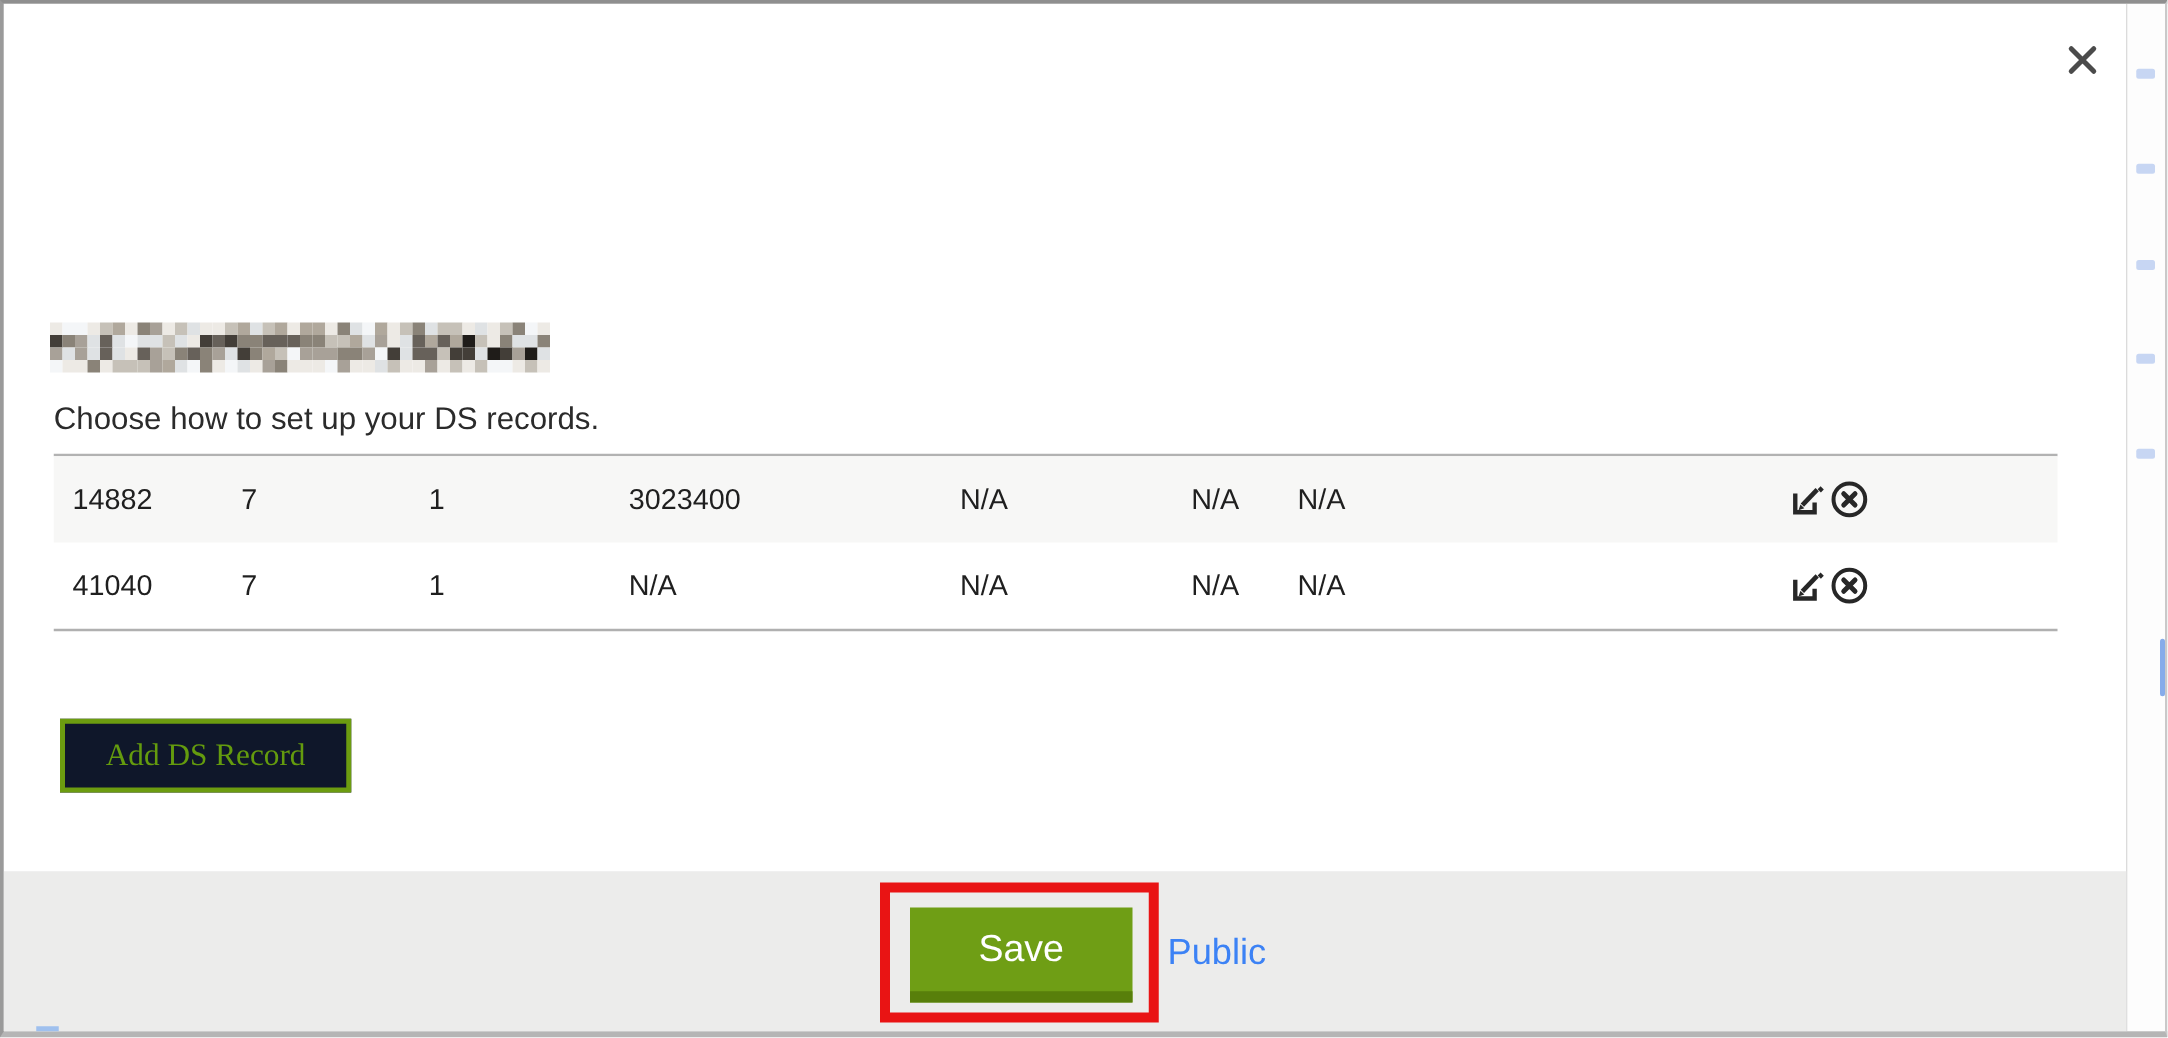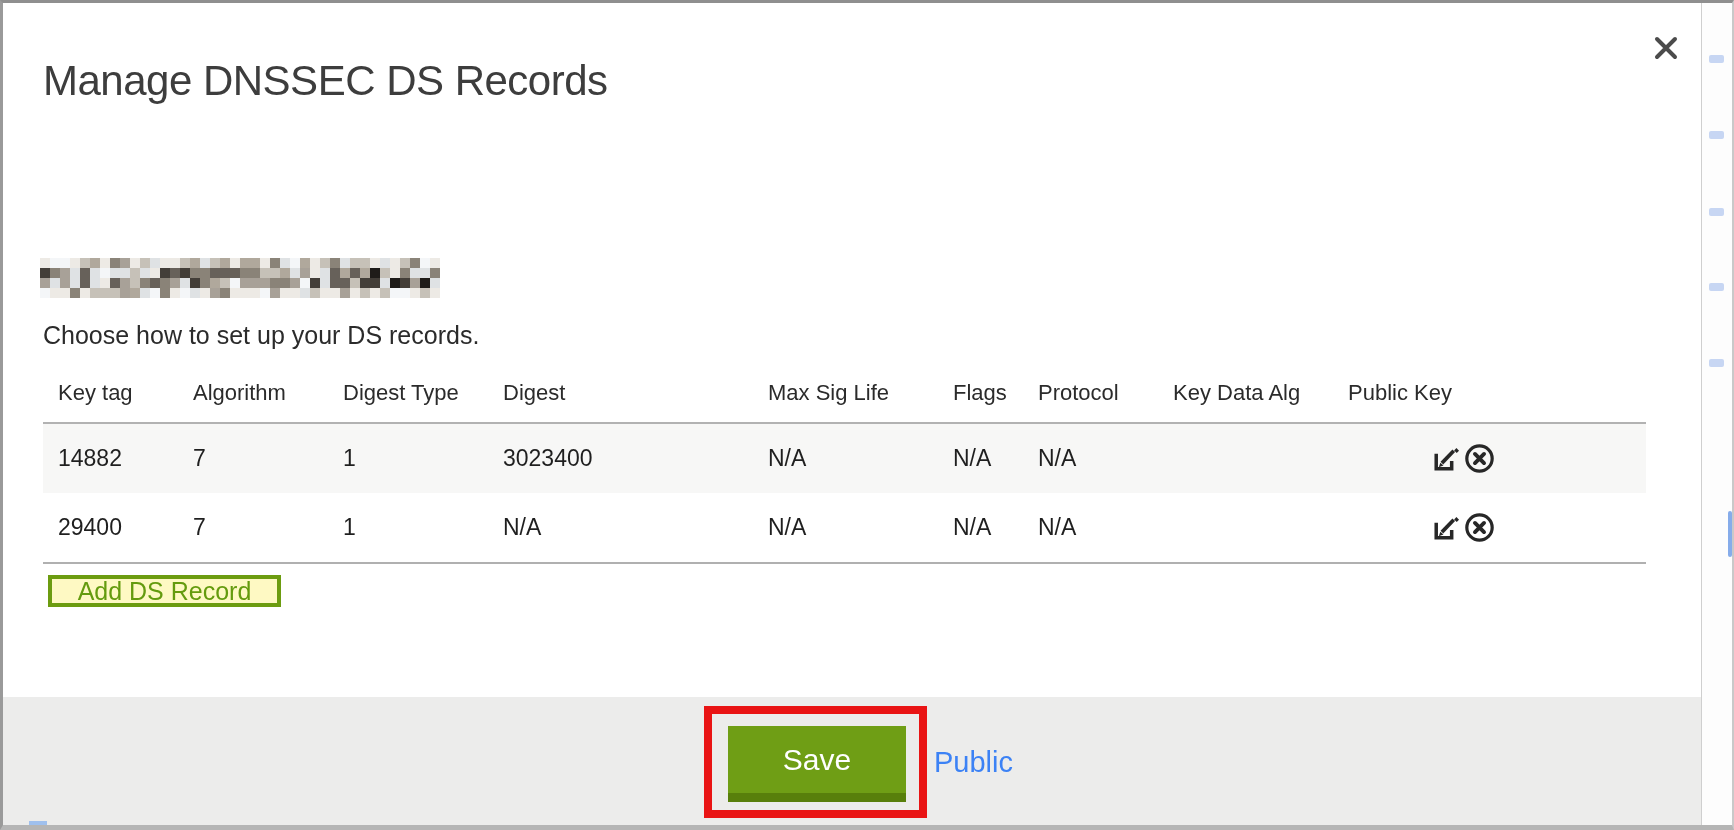--- a/index.html
+++ b/index.html
@@ -45,23 +45,23 @@
   .t-head{height:59px; font-size:22px; font-weight:500; color:#2b2b2b;}
   .t-body{border-top:2px solid #b2b2b2; border-bottom:2px solid #b0b0b0;}
   .t-data{height:69px; font-size:23px;}
   .striped{background:#f7f7f6;}
   .cell{white-space:nowrap; overflow:hidden;}
   .actions{display:flex; justify-content:flex-end; align-items:center; gap:1px; padding-right:12px;}
   .icon-btn{background:none; border:none; padding:0; width:33px; height:33px; cursor:pointer;}
   .icon-btn svg{display:block;}
 
   .add-btn{
-    position:absolute; left:45px; top:572px; width:233px; height:32px;
-    box-sizing:border-box; background:#fef9c3; border:4px solid #6c9c10;
-    color:#649b0e; font-size:25px; font-family:Liberation Sans, sans-serif;
+    position:absolute; left:45px; top:572px; width:233px; height:59px;
+    box-sizing:border-box; background:#0f172a; border:4px solid #6c9c10;
+    color:#649b0e; font-size:25px; font-family:Liberation Serif, serif;
     display:flex; align-items:center; justify-content:center; cursor:pointer;
   }
 
   .footer{
     position:absolute; left:0; bottom:0; width:1698px; height:128px;
     background:#ececeb;
   }
   .annotation-box{
     position:absolute; left:701px; top:703px; width:223px; height:112px;
     box-sizing:border-box; border:8px solid #e91414; background:transparent;
@@ -78,21 +78,20 @@
     position:absolute; left:931px; top:743px; font-size:29px; color:#3c82f5;
     text-decoration:none; cursor:pointer; z-index:4;
   }
 </style>
 </head>
 <body>
 
 <div class="screen">
   <div class="modal">
 
-    <h1 class="modal-title">Manage DNSSEC DS Records</h1>
 
     <button class="close-btn" aria-label="Close">
       <span>
         <svg width="34" height="34" viewBox="0 0 34 34">
           <path d="M8 8 L26 26 M26 8 L8 26" stroke="#4b4b4b" stroke-width="4" stroke-linecap="round" fill="none"></path>
         </svg>
       </span>
     </button>
 
     <div class="redacted" id="redacted-domain">
@@ -254,32 +253,20 @@
         <span style="background: rgb(244, 246, 248);"></span>
         <span style="background: rgb(244, 246, 248);"></span>
         <span style="background: rgb(237, 234, 229);"></span>
         <span style="background: rgb(198, 193, 184);"></span>
         <span style="background: rgb(237, 234, 229);"></span>
       </div>
 
     <div class="instruction">Choose how to set up your DS records.</div>
 
     <div class="ds-table">
-      <div class="t-row t-head">
-        <div class="cell">Key tag</div>
-        <div class="cell">Algorithm</div>
-        <div class="cell">Digest Type</div>
-        <div class="cell">Digest</div>
-        <div class="cell">Max Sig Life</div>
-        <div class="cell">Flags</div>
-        <div class="cell">Protocol</div>
-        <div class="cell">Key Data Alg</div>
-        <div class="cell">Public Key</div>
-        <div class="cell"></div>
-      </div>
 
       <div class="t-body">
         <div class="t-row t-data striped">
           <div class="cell">14882</div>
           <div class="cell">7</div>
           <div class="cell">1</div>
           <div class="cell">3023400</div>
           <div class="cell">N/A</div>
           <div class="cell">N/A</div>
           <div class="cell">N/A</div>
@@ -300,21 +287,21 @@
                 <svg width="33" height="33" viewBox="0 0 32 32">
                   <circle cx="16" cy="16" r="12.3" fill="none" stroke="#272727" stroke-width="3.1"></circle>
                   <path d="M11.6 11.6 L20.4 20.4 M20.4 11.6 L11.6 20.4" stroke="#272727" stroke-width="3.8" stroke-linecap="round"></path>
                 </svg>
               </span>
             </button>
           </div>
         </div>
 
         <div class="t-row t-data">
-          <div class="cell">29400</div>
+          <div class="cell">41040</div>
           <div class="cell">7</div>
           <div class="cell">1</div>
           <div class="cell">N/A</div>
           <div class="cell">N/A</div>
           <div class="cell">N/A</div>
           <div class="cell">N/A</div>
           <div class="cell"></div>
           <div class="actions">
             <button class="icon-btn" aria-label="Edit DS record">
               <span>

